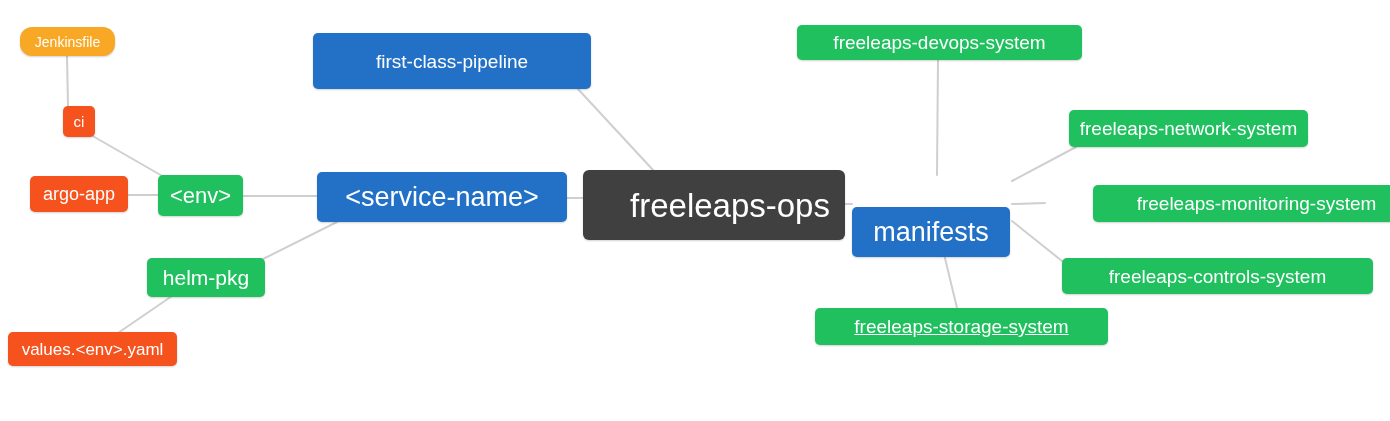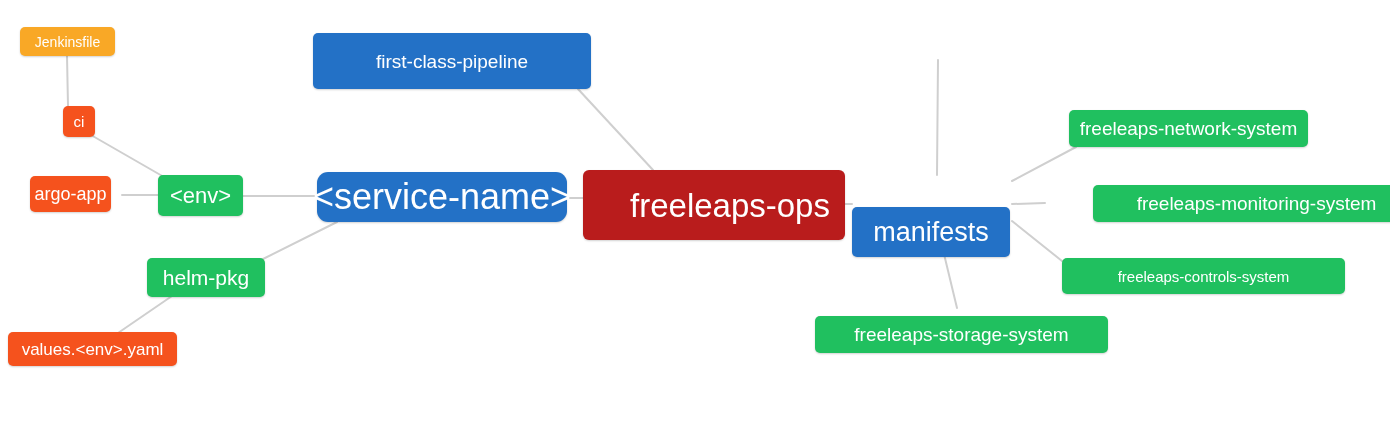--- a/index.html
+++ b/index.html
@@ -23,21 +23,21 @@
     white-space: nowrap;
     box-shadow: 0 1px 2px rgba(0,0,0,0.18);
     cursor: pointer;
     box-sizing: border-box;
     line-height: 1;
   }
   .blue   { background: #2371c6; }
   .green  { background: #20c05f; }
   .orange { background: #f9a826; }
   .red    { background: #f5521d; }
-  .dark   { background: #b91c1c; border-radius: 6px; padding-left: 32px; }
+  .dark   { background: #404040; border-radius: 6px; padding-left: 32px; }
 </style>
 </head>
 <body>
 
 <div class="canvas">
 
   <svg class="edges" viewBox="0 0 1390 421">
     <line x1="67" y1="56" x2="68" y2="106"></line>
     <line x1="84" y1="131" x2="164" y2="177"></line>
     <line x1="122" y1="195" x2="158" y2="195"></line>
@@ -47,42 +47,43 @@
     <line x1="578" y1="89" x2="653" y2="170"></line>
     <line x1="567" y1="198" x2="583" y2="198"></line>
     <line x1="845" y1="204" x2="852" y2="204"></line>
     <line x1="937" y1="175" x2="938" y2="60"></line>
     <line x1="1012" y1="181" x2="1076" y2="147"></line>
     <line x1="1012" y1="204" x2="1045" y2="203"></line>
     <line x1="1012" y1="221" x2="1062" y2="261"></line>
     <line x1="937" y1="225" x2="957" y2="308"></line>
   </svg>
 
-  <div class="node orange" style="left:20px;  top:27px;  width:95px;  height:29px; font-size:14px;">Jenkinsfile</div>
+  <div class="node orange" style="left:20px;  top:27px;  width:95px;  height:29px; font-size:14px;border-radius:12px;">Jenkinsfile</div>
 
   <div class="node red" style="left:53px;  top:106px; width:32px;  height:31px; font-size:15px;margin-left:10px;">ci</div>
 
-  <div class="node red" style="left:30px;  top:176px; width:81px;  height:36px; font-size:18px;">argo-app</div>
+  <div class="node red" style="left:30px;  top:176px; width:98px;  height:36px; font-size:18px;">argo-app</div>
 
   <div class="node green" style="left:158px; top:175px; width:85px;  height:41px; font-size:22px;">&lt;env&gt;</div>
 
   <div class="node red" style="left:8px;   top:332px; width:169px; height:34px; font-size:17px;">values.&lt;env&gt;.yaml</div>
 
   <div class="node green" style="left:147px; top:258px; width:118px; height:39px; font-size:21px;">helm-pkg</div>
 
   <div class="node blue" style="left:313px; top:33px;  width:278px; height:56px; font-size:19px;">first-class-pipeline</div>
 
-  <div class="node blue" style="left:317px; top:172px; width:250px; height:50px; font-size:36px;border-radius:11px;">&lt;service-name&gt;</div>
+  <div class="node blue" style="left:317px; top:172px; width:250px; height:50px; font-size:27px;">&lt;service-name&gt;</div>
 
   <div class="node dark" style="left:583px; top:170px; width:262px; height:70px; font-size:33px;">freeleaps-ops</div>
 
   <div class="node blue" style="left:852px; top:175px; width:158px; height:50px; font-size:27px;margin-top:32px;">manifests</div>
 
+  <div class="node green" style="left:797px; top:25px;  width:285px; height:35px; font-size:19px;">freeleaps-devops-system</div>
 
   <div class="node green" style="left:1055px;top:110px; width:239px; height:37px; font-size:19px;margin-left:14px;">freeleaps-network-system</div>
 
   <div class="node green" style="left:1093px;top:185px; width:327px; height:37px; font-size:19px;">freeleaps-monitoring-system</div>
 
-  <div class="node green" style="left:1062px;top:258px; width:283px; height:36px; font-size:15px;">freeleaps-controls-system</div>
+  <div class="node green" style="left:1062px;top:258px; width:311px; height:36px; font-size:19px;">freeleaps-controls-system</div>
 
-  <div class="node green" style="left:815px; top:316px; width:293px; height:37px; font-size:19px;">freeleaps-storage-system</div>
+  <div class="node green" style="left:815px; top:308px; width:293px; height:37px; font-size:19px;text-decoration:underline;">freeleaps-storage-system</div>
 
 </div>
 
 </body></html>

